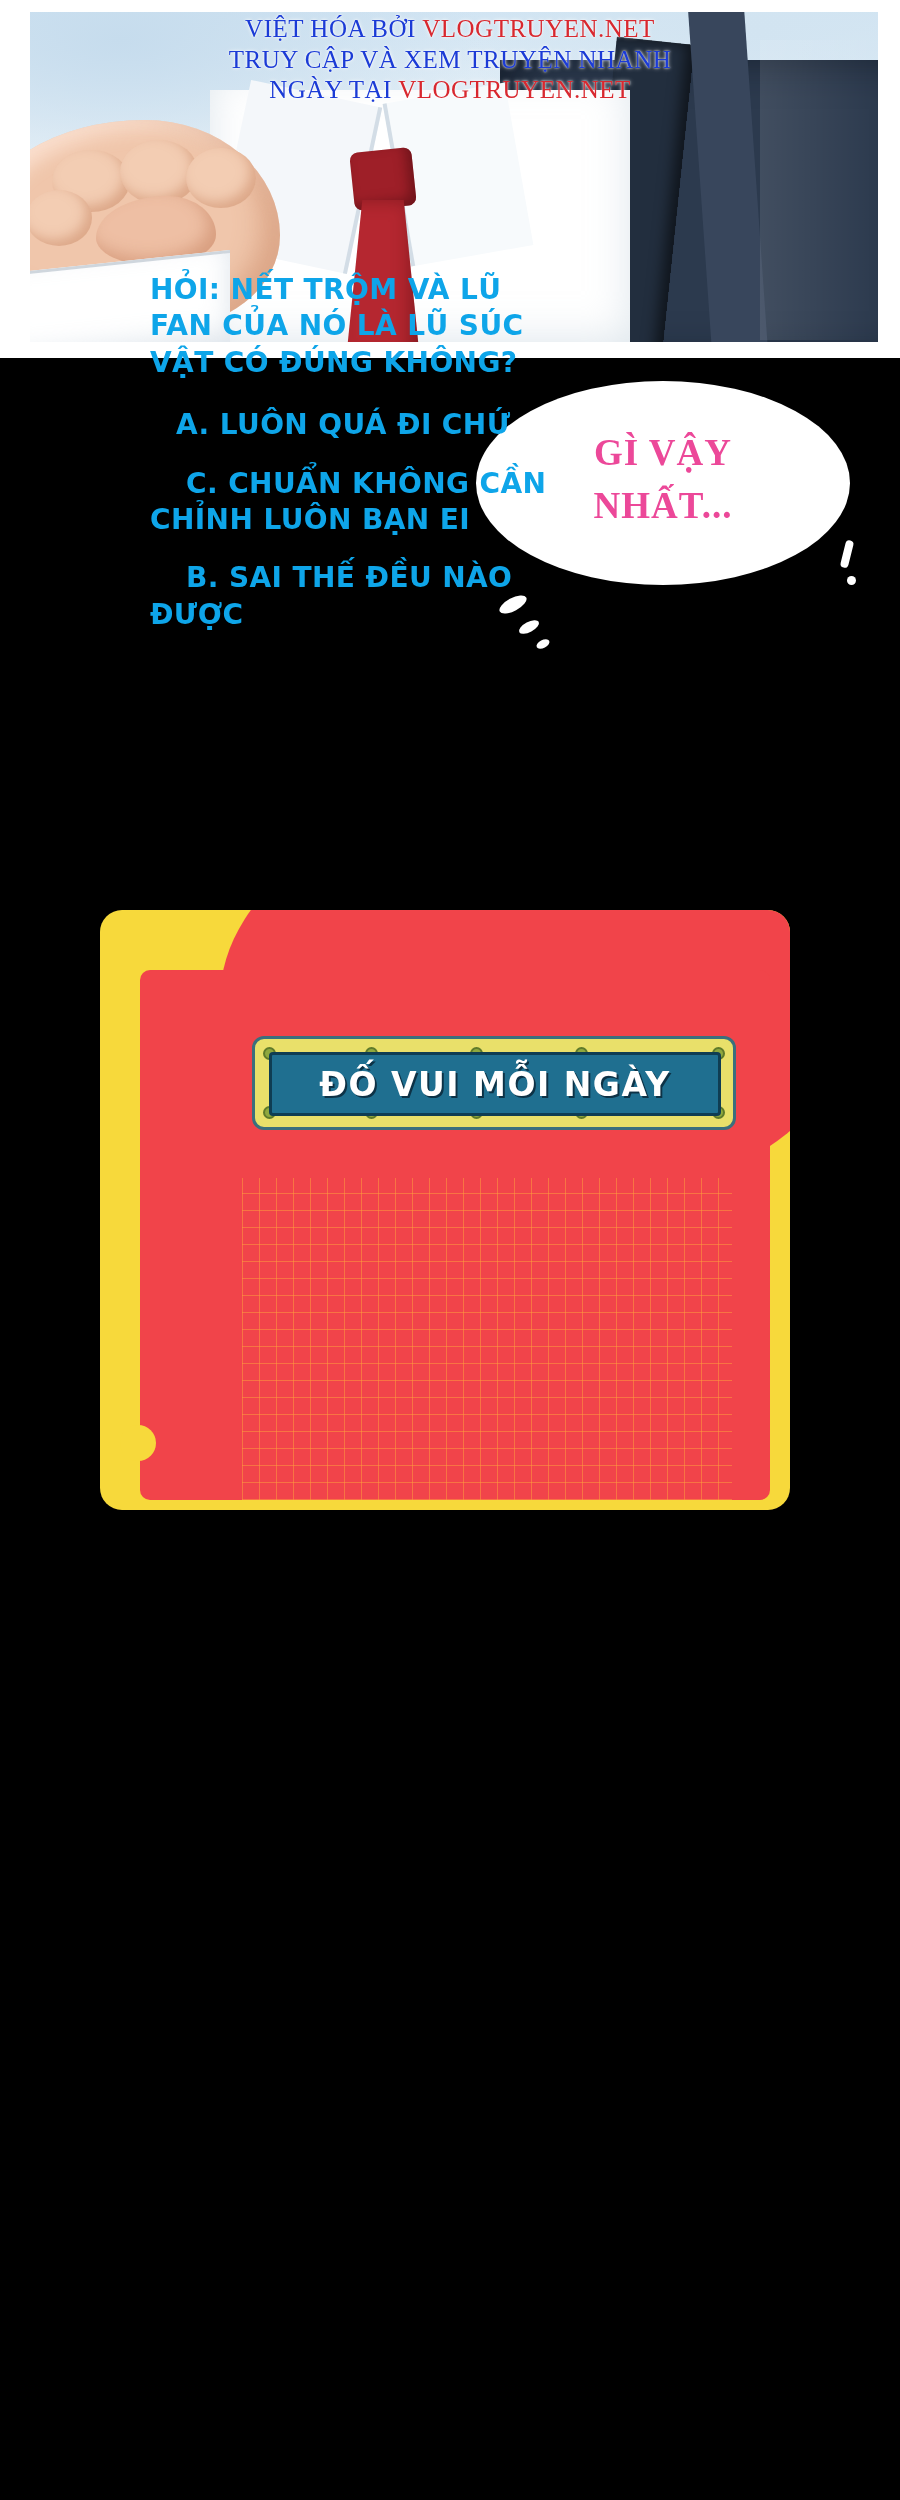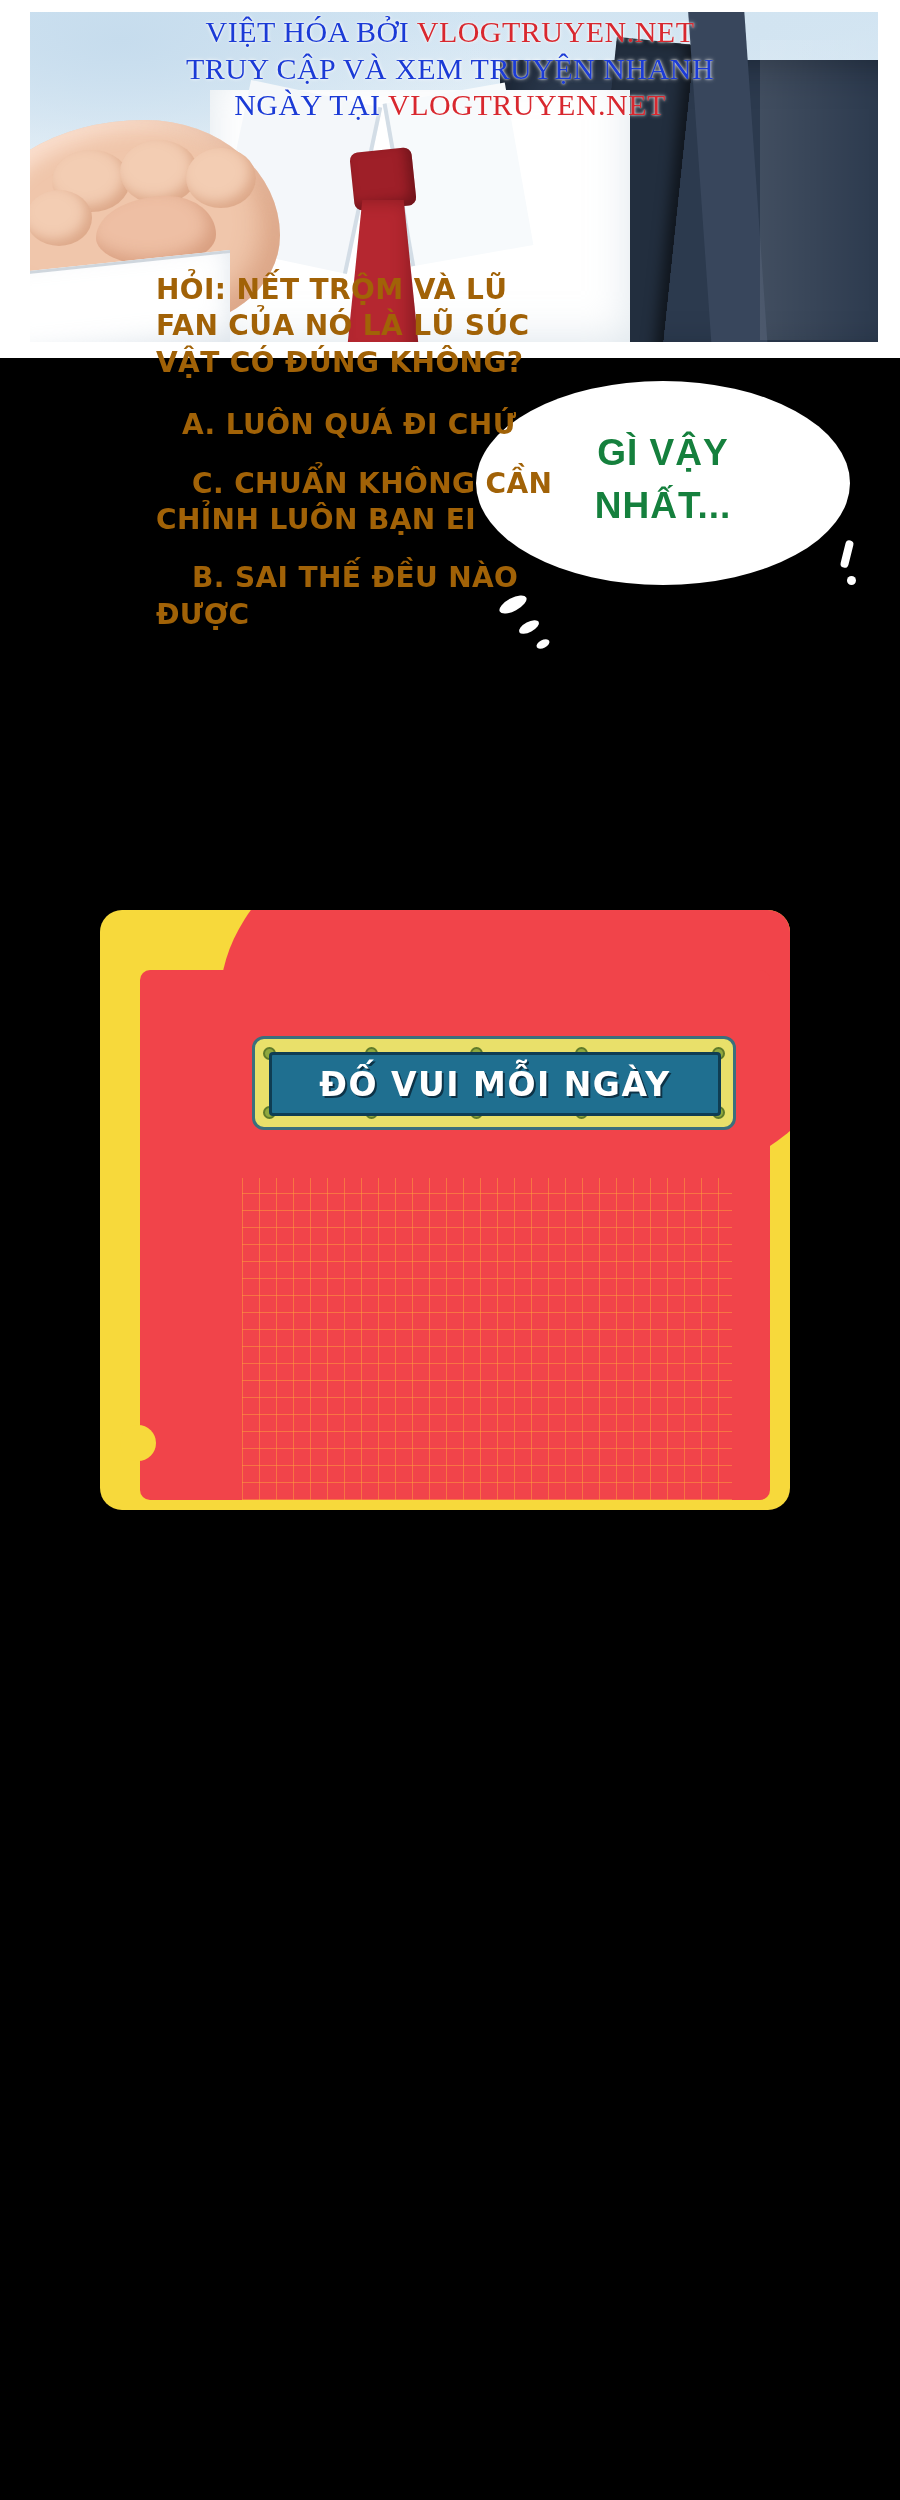--- a/index.html
+++ b/index.html
@@ -157,21 +157,21 @@
   #watermark {
     position: absolute;
     left: 0; top: 14px;
     width: 900px;
     text-align: center;
     font-family: "Liberation Serif", serif;
     line-height: 1.22;
     pointer-events: none;
   }
   #watermark .wm-line {
-    font-size: 30px;
+    font-size: 25px;
     letter-spacing: .5px;
     color: #1b3bd6;
     text-shadow: 0 0 2px rgba(255,255,255,.9), 0 0 4px rgba(255,255,255,.8);
   }
   #watermark .wm-accent { color: #d8282f; }
 
   
   #panel-black-1 {
     position: absolute; left: 0; top: 358px;
     width: 900px; height: 540px;
@@ -183,25 +183,25 @@
     width: 370px; height: 200px;
     background: #ffffff;
     border-radius: 50% / 50%;
     box-shadow: 0 0 0 2px #ffffff;
   }
   #speech-bubble .bubble-text {
     position: absolute;
     left: 0; top: 44px;
     width: 370px;
     text-align: center;
-    font-family: Liberation Sans, sans-serif;
+    font-family: Liberation Serif, serif;
     font-weight: 700;
     font-size: 37px;
     line-height: 1.42;
-    color: #15803d;
+    color: #ec4899;
     letter-spacing: 1px;
   }
   .bubble-tail {
     position: absolute;
     background: #ffffff;
     border-radius: 50%;
     transform: rotate(-28deg);
   }
   .tail-a { left: 498px; top: 598px; width: 30px; height: 13px; }
   .tail-b { left: 518px; top: 622px; width: 22px; height: 10px; }
@@ -279,25 +279,25 @@
   .rivet {
     position: absolute;
     width: 9px; height: 9px;
     background: #8fa83e;
     border: 2px solid #5f7a2a;
     border-radius: 50%;
   }
   
   #quiz-body {
     position: absolute;
-    left: 156px; top: 272px;
+    left: 150px; top: 272px;
     width: 500px;
     font-family: "DejaVu Sans", sans-serif;
     font-weight: 700;
-    color: #a16207;
+    color: #0ea5e9;
     font-size: 28px;
     line-height: 1.30;
     letter-spacing: .4px;
   }
   #quiz-body .q-line { margin-bottom: 26px; }
   #quiz-body .opt { margin-bottom: 22px; }
   #quiz-body .opt.indent { padding-left: 26px; }
   .dot-yellow {
     position: absolute;
     background: #f7d93b;

